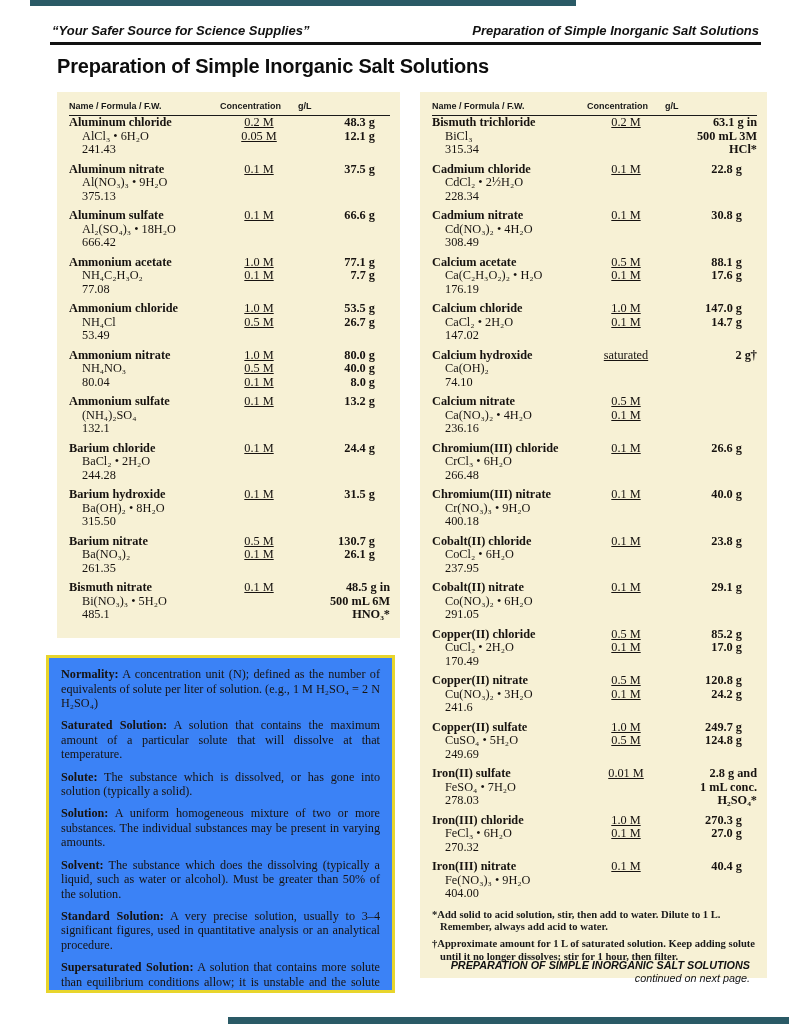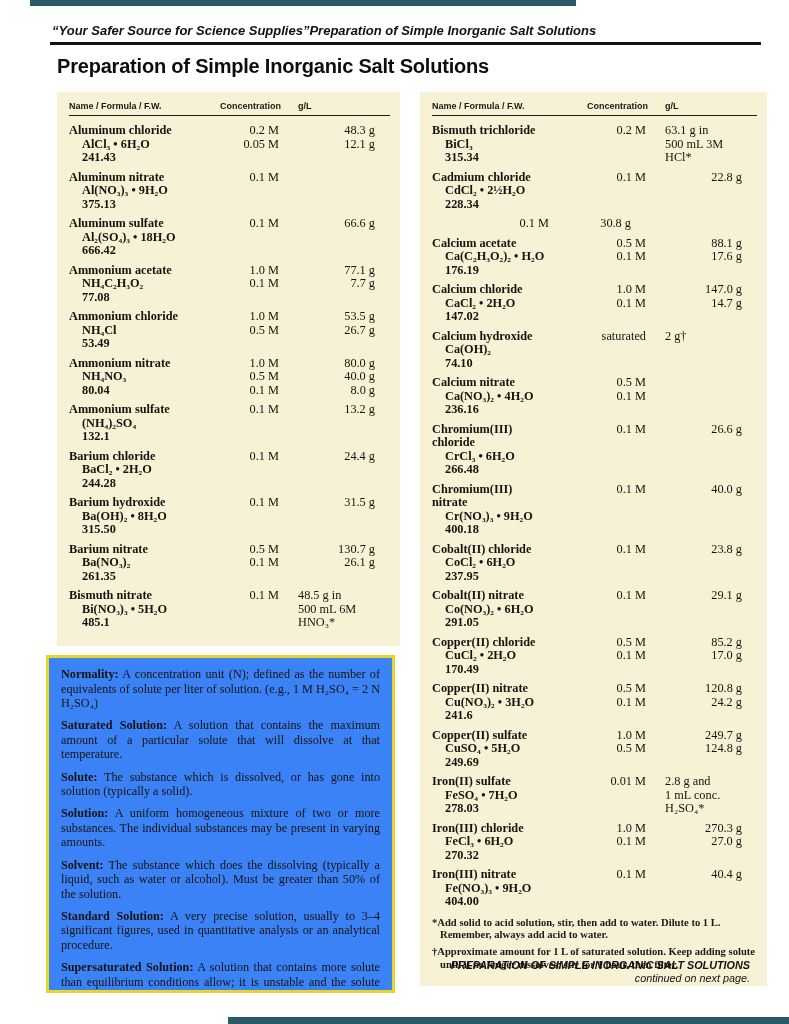--- a/index.html
+++ b/index.html
@@ -10,21 +10,21 @@
   }
   .page { position:absolute; inset:0; }
 
   
   .top-bar    { position:absolute; left:30px;  top:0;       width:546px; height:6px; background:var(--bar,#2a5a66); }
   .bottom-bar { position:absolute; left:228px; top:1017px;  width:561px; height:7px; background:var(--bar,#2a5a66); }
 
   
   .running-header {
     position:absolute; left:52px; right:30px; top:23px;
-    display:flex; justify-content:flex-start;
+    display:flex; justify-content:space-between;
     font-family:"Liberation Sans","DejaVu Sans",sans-serif;
     font-style:italic; font-weight:bold; font-size:13px; color:#111;
   }
   .header-rule { position:absolute; left:50px; right:28px; top:42px; height:3px; background:#121212; }
 
   .title {
     position:absolute; left:57px; top:55px;
     font-family:"Liberation Sans","DejaVu Sans",sans-serif;
     font-weight:bold; font-size:20px; letter-spacing:-0.2px; color:#0d0d0d;
   }
@@ -34,33 +34,33 @@
     position:absolute; top:92px; background:var(--panel-bg,#f7f1d5);
     padding:9px 10px 10px 12px;
   }
   .panel-left  { left:57px;  width:343px; }
   .panel-right { left:420px; width:347px; }
 
   .cols {
     display:grid; grid-template-columns:1fr 78px 92px;
     font-family:"Liberation Sans","DejaVu Sans",sans-serif;
     font-weight:bold; font-size:9px; color:#181818;
-    border-bottom:1.5px solid #1a1a1a; padding-bottom:4px; margin-bottom:8px;
+    border-bottom:1.5px solid #1a1a1a; padding-bottom:4px; 
   }
   .c-conc, .c-gl { text-align:left; }
 
   .entry {
     display:grid; grid-template-columns:1fr 78px 92px;
-    margin-bottom:6px; font-size:12.3px; line-height:13.5px;gap:19px;
+    margin-bottom:6px; font-size:12.3px; line-height:13.5px;
   }
   .entry .n-title { font-weight:bold; }
-  .entry .n-sub   { padding-left:13px;font-weight:bold; }
-  .entry .conc    { text-align:right; }
-  .entry .gl      { text-align:right; padding-right:15px; }
-  .entry .gl.center { text-align:left; padding-right:0; }
+  .entry .n-sub   { padding-left:13px; }
+  .entry .conc    { text-align:center;text-decoration:underline; }
+  .entry .gl      { text-align:right; padding-right:15px;font-weight:bold; }
+  .entry .gl.center { text-align:right; padding-right:0; }
 
   .footnotes { margin-top:8px; }
   .footnotes .fn {
     font-size:10.6px; line-height:12.4px; font-weight:bold; color:#1a1a1a;
     padding-left:8px; text-indent:-8px; margin-bottom:5px;
   }
 
   
   .def-box {
     position:absolute; left:46px; top:655px; width:349px; height:338px;
@@ -118,20 +118,23 @@
 
   <div class="entry">
     <div class="name">
             <div class="n-title">Aluminum nitrate</div>
             <div class="n-sub">Al(NO₃)₃ • 9H₂O</div>
             <div class="n-sub">375.13</div>
           </div>
     <div class="conc">
             <div>0.1 M</div>
           </div>
+    <div class="gl">
+            <div>37.5 g</div>
+          </div>
   </div>
 
   <div class="entry">
     <div class="name">
             <div class="n-title">Aluminum sulfate</div>
             <div class="n-sub">Al₂(SO₄)₃ • 18H₂O</div>
             <div class="n-sub">666.42</div>
           </div>
     <div class="conc">
             <div>0.1 M</div>
@@ -298,20 +301,25 @@
           </div>
     <div class="conc">
             <div>0.1 M</div>
           </div>
     <div class="gl">
             <div>22.8 g</div>
           </div>
   </div>
 
   <div class="entry">
+    <div class="name">
+            <div class="n-title">Cadmium nitrate</div>
+            <div class="n-sub">Cd(NO₃)₂ • 4H₂O</div>
+            <div class="n-sub">308.49</div>
+          </div>
     <div class="conc">
             <div>0.1 M</div>
           </div>
     <div class="gl">
             <div>30.8 g</div>
           </div>
   </div>
 
   <div class="entry">
     <div class="name">

